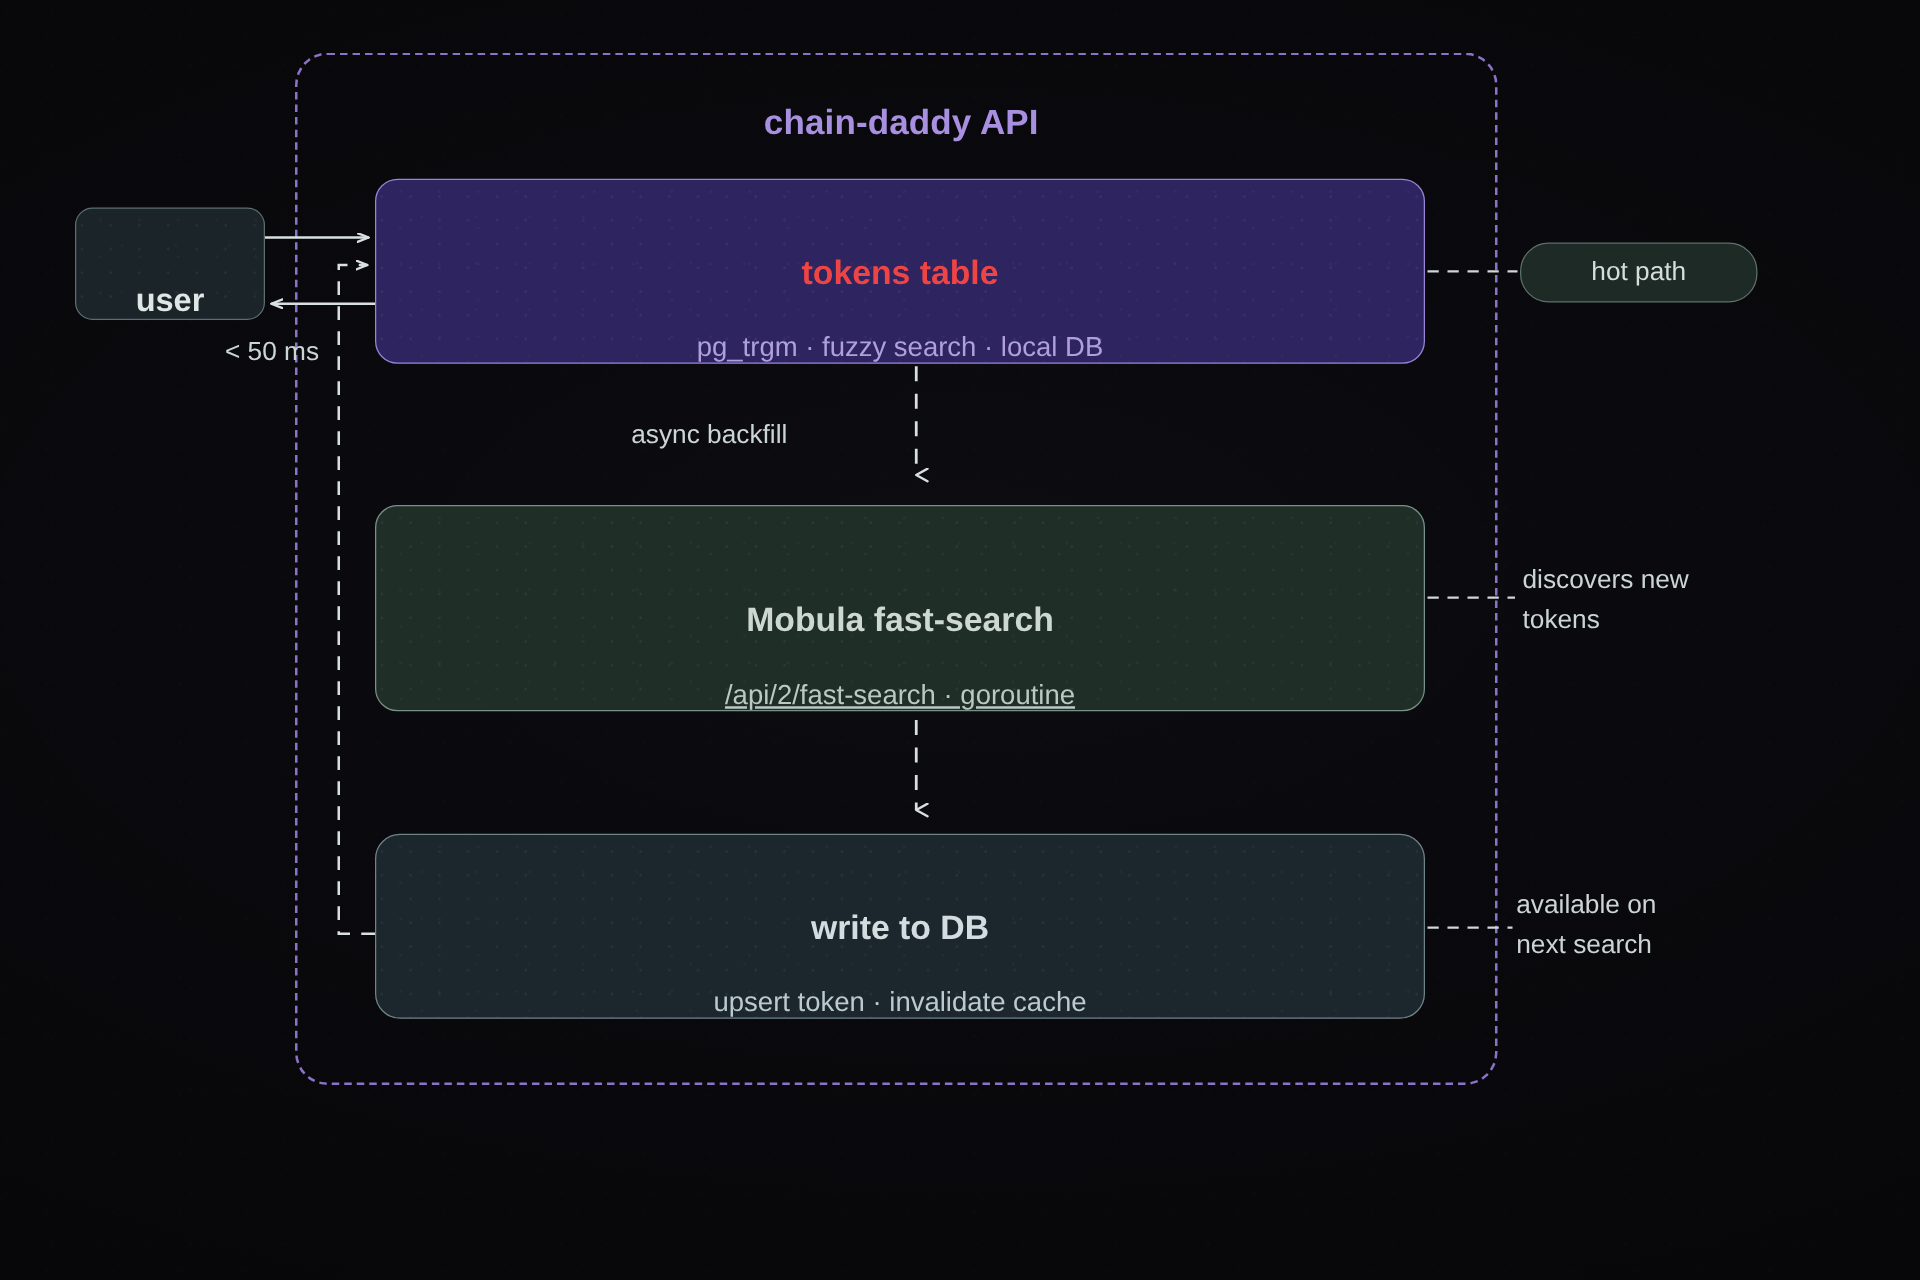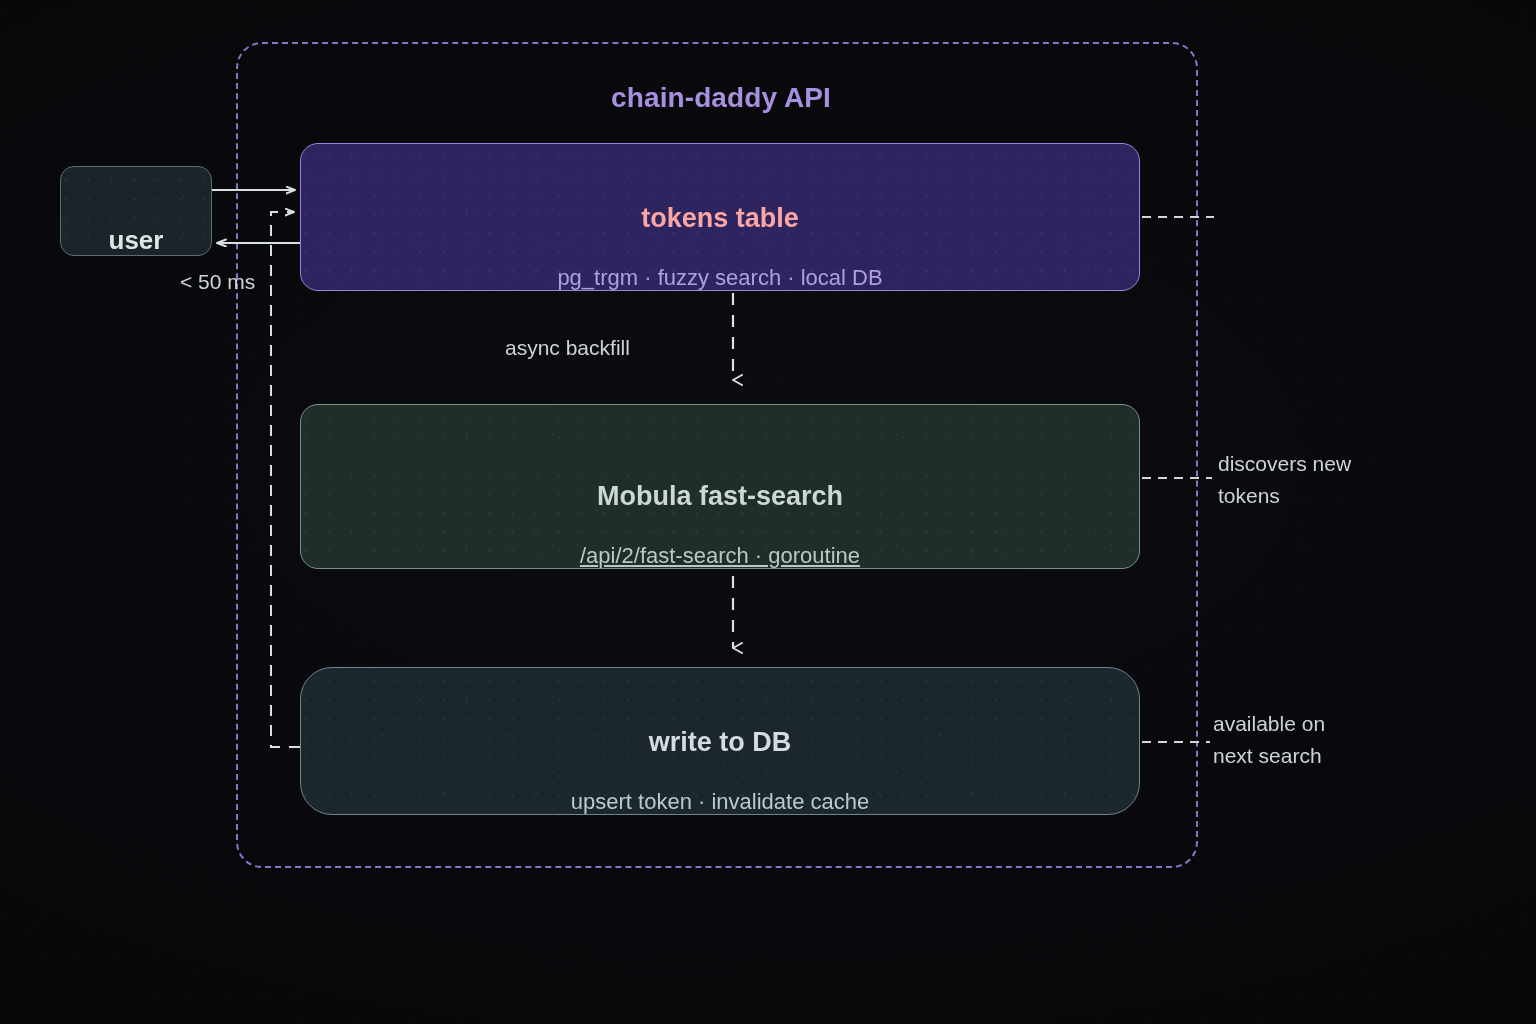--- a/index.html
+++ b/index.html
@@ -123,21 +123,21 @@
 
   
   #node-tokens {
     left: 300px;
     top: 143px;
     width: 840px;
     height: 148px;
     background: #2e2560;
     border: 1.6px solid #9a84d8;
   }
-  #node-tokens .title { color: #fca5a5; }
+  #node-tokens .title { color: #ef4444; }
   #node-tokens .sub   { color: #afa0dd; }
 
   
   #node-mobula {
     left: 300px;
     top: 404px;
     width: 840px;
     height: 165px;
     background: #1f2e27;
     border: 1.6px solid #79918a;
@@ -146,21 +146,21 @@
   #node-mobula .sub   { color: #bcc8c3; text-decoration: underline; }
 
   
   #node-writedb {
     left: 300px;
     top: 667px;
     width: 840px;
     height: 148px;
     background: #1b272d;
     border: 1.6px solid #6f8489;
-    border-radius: 32px;
+    border-radius: 20px;
   }
   #node-writedb .title { color: #d3dde0; }
   #node-writedb .sub   { color: #bccacd; }
 
   
   #pill-hotpath {
     position: absolute;
     left: 1216px;
     top: 194px;
     width: 188px;
@@ -245,20 +245,24 @@
     <div class="title">Mobula fast-search</div>
     <div class="sub">/api/2/fast-search · goroutine</div>
   </div>
 
   <div class="node" id="node-writedb">
     <span class="grain"></span>
     <div class="title">write to DB</div>
     <div class="sub">upsert token · invalidate cache</div>
   </div>
 
+  <div id="pill-hotpath">
+    <span class="grain"></span>
+    <span style="position:relative">hot path</span>
+  </div>
 
   <div class="label" id="label-latency">&lt; 50 ms</div>
   <div class="label" id="label-backfill">async backfill</div>
   <div class="label" id="label-discovers">discovers new
 tokens</div>
   <div class="label" id="label-available">available on
 next search</div>
 
 </div>
 

